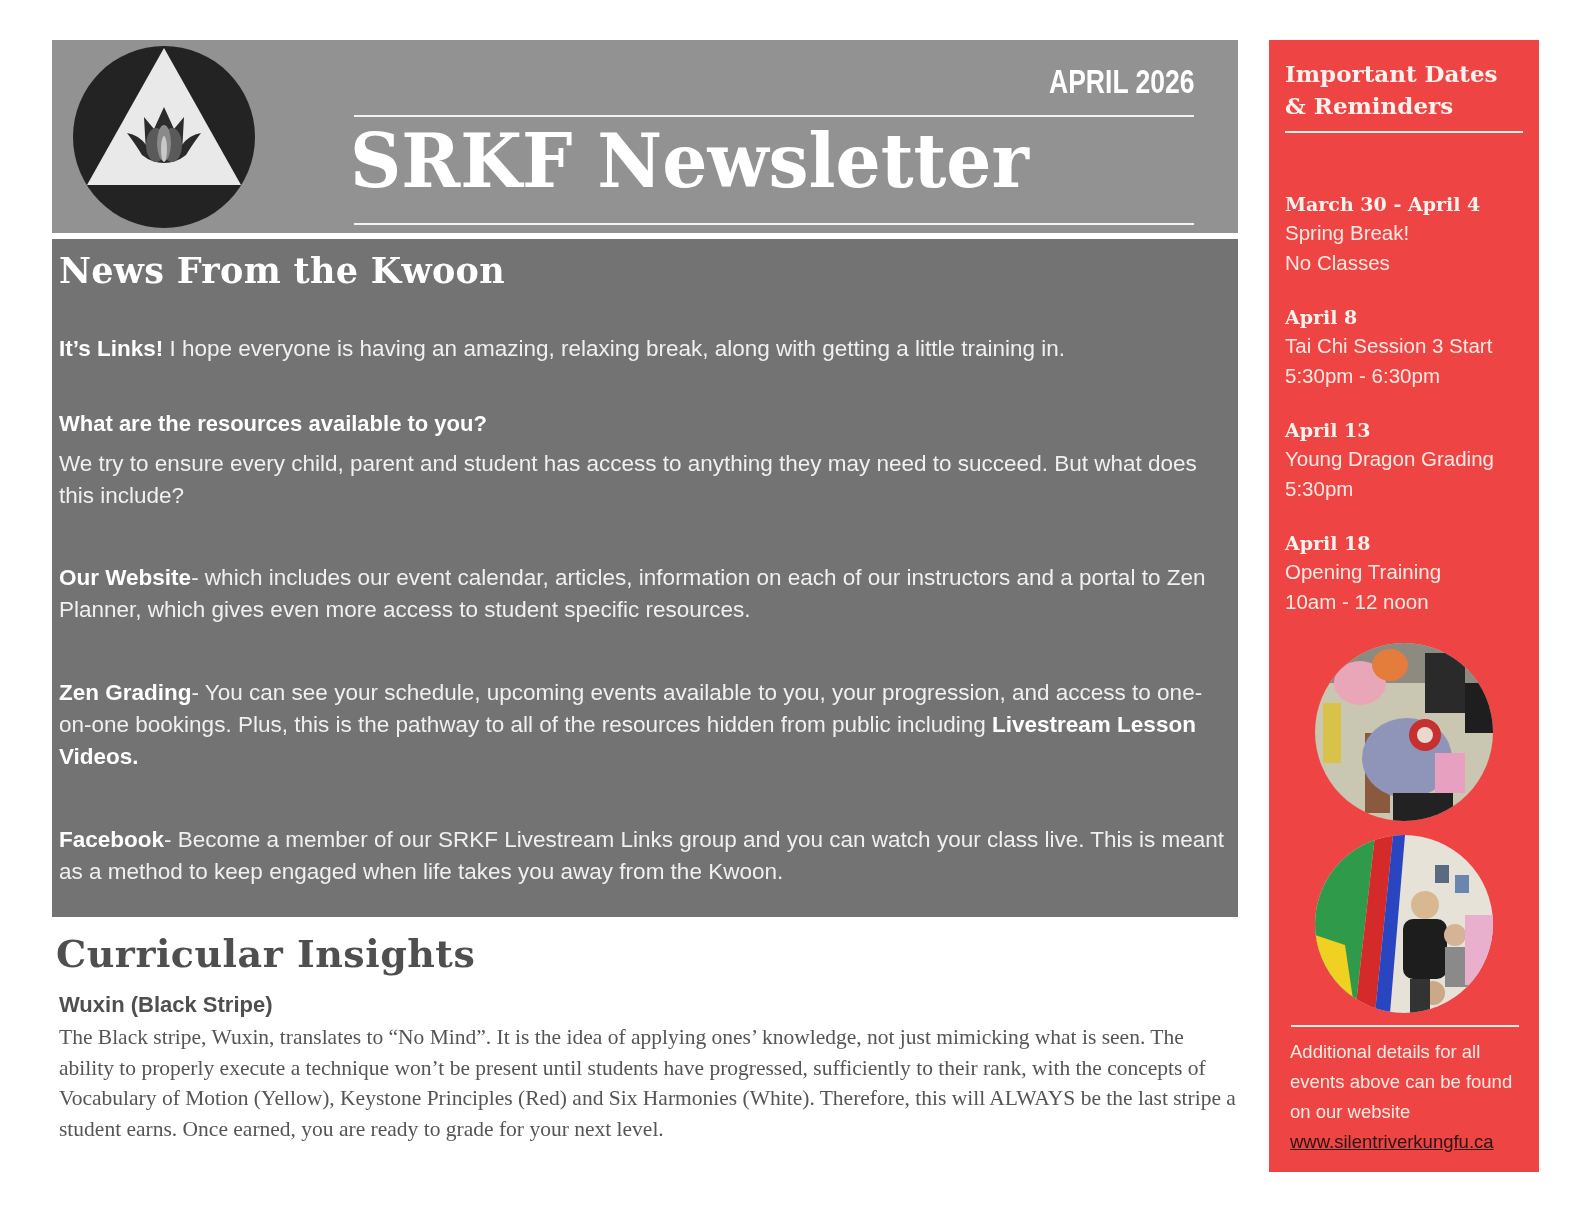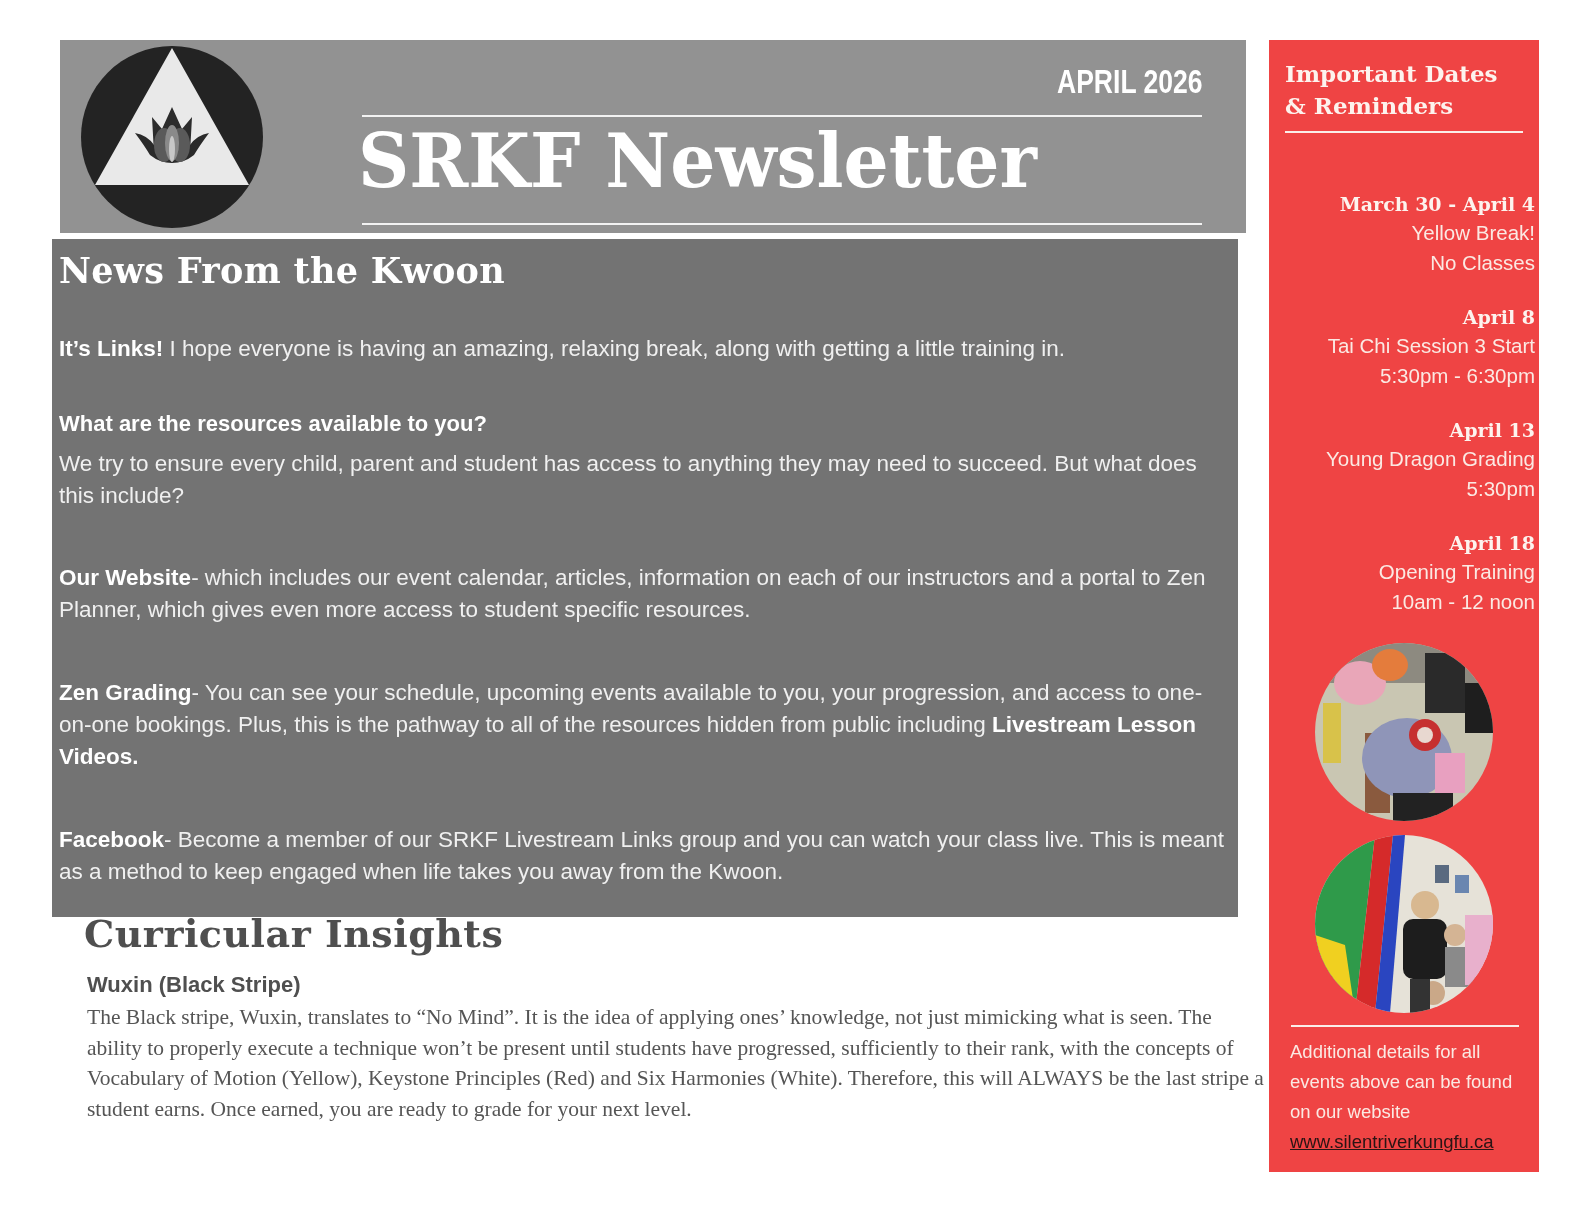--- a/index.html
+++ b/index.html
@@ -1,21 +1,21 @@
 <!DOCTYPE html>
 <html><head>
   <meta charset="utf-8">
   <style>
     * { box-sizing: border-box; margin: 0; padding: 0; }
     html, body { width: 1584px; height: 1224px; background: #ffffff; overflow: hidden; }
     body { position: relative; font-family: "DejaVu Sans", sans-serif; }
 
     
     .header {
-      position: absolute; left: 60px; top: 40px; width: 1186px; height: 193px;
+      position: absolute; left: 52px; top: 40px; width: 1186px; height: 193px;
       background: #929292;
     }
     .logo {
       position: absolute; left: 20px; top: 5px; width: 184px; height: 184px;
     }
     .issue-date {
       position: absolute; right: 44px; top: 22px;
       font-family: "Liberation Sans", sans-serif; font-weight: 700;
       font-size: 34px; color: #ffffff; transform: scaleX(0.78); transform-origin: right center;
       letter-spacing: 0px;
@@ -45,21 +45,21 @@
     }
     .news b { color: #ffffff; }
     .p-spring { margin-top: 40px; }
     .p-q { margin-top: 43px; font-size: 22px !important; }
     .p-qbody { margin-top: 8px; }
     .p-web { margin-top: 50px; }
     .p-zen { margin-top: 51px; }
     .p-fb { margin-top: 51px; }
 
     
-    .curric { position: absolute; left: 56px; top: 908px; width: 1180px; color: #555555; margin-left: 28px; }
+    .curric { position: absolute; left: 56px; top: 928px; width: 1180px; color: #555555; }
     .curric h2 {
       font-family: "DejaVu Serif", serif; font-weight: 700; font-size: 38px;
       line-height: 52px; color: #4f4f4f; letter-spacing: 0.5px;
     }
     .curric h3 {
       font-family: "Liberation Sans", sans-serif; font-weight: 700; font-size: 22px;
       color: #4f4f4f; margin-top: 10px; margin-left: 3px; line-height: 30px;
     }
     .curric p {
       font-family: "Liberation Serif", serif; font-size: 21.5px; line-height: 30.5px;
@@ -72,21 +72,21 @@
       background: #ef4444; color: #fbeee9;
     }
     .sb-title {
       position: absolute; left: 16px; top: 18px; width: 240px;
       font-family: "DejaVu Serif", serif; font-weight: 700; font-size: 23px;
       line-height: 32px; color: #fdf3ee;
     }
     .sb-rule { position: absolute; left: 16px; width: 238px; height: 2px; background: #fbeee9; }
     .sb-rule.r1 { top: 91px; }
     .sb-rule.r2 { top: 985px; left: 22px; width: 228px; }
-    .event { position: absolute; left: 16px; width: 250px; text-align: right; }
+    .event { position: absolute; left: 16px; width: 250px; }
     .event .date {
       font-family: "DejaVu Serif", serif; font-weight: 700; font-size: 19px;
       line-height: 28px; color: #fdf3ee;
     }
     .event .line {
       font-family: "Liberation Sans", sans-serif; font-size: 20.5px; line-height: 30px;
       color: #fbe9e3; white-space: nowrap;
     }
     .photo {
       position: absolute; left: 46px; width: 178px; height: 178px; border-radius: 50%;
@@ -145,21 +145,21 @@
   <h3>Wuxin (Black Stripe)</h3>
   <p>The Black stripe, Wuxin, translates to “No Mind”. It is the idea of applying ones’ knowledge, not just mimicking what is seen. The ability to properly execute a technique won’t be present until students have progressed, sufficiently to their rank, with the concepts of Vocabulary of Motion (Yellow), Keystone Principles (Red) and Six Harmonies (White). Therefore, this will ALWAYS be the last stripe a student earns. Once earned, you are ready to grade for your next level.</p>
 </div>
 
 <div class="sidebar">
   <div class="sb-title">Important Dates &amp; Reminders</div>
   <div class="sb-rule r1"></div>
 
   <div class="event" style="top:150px">
     <div class="date">March 30 - April 4</div>
-    <div class="line">Yellow Break!</div>
+    <div class="line">Spring Break!</div>
     <div class="line">No Classes</div>
   </div>
 
   <div class="event" style="top:263px">
     <div class="date">April 8</div>
     <div class="line">Tai Chi Session 3 Start</div>
     <div class="line">5:30pm - 6:30pm</div>
   </div>
 
   <div class="event" style="top:376px">

